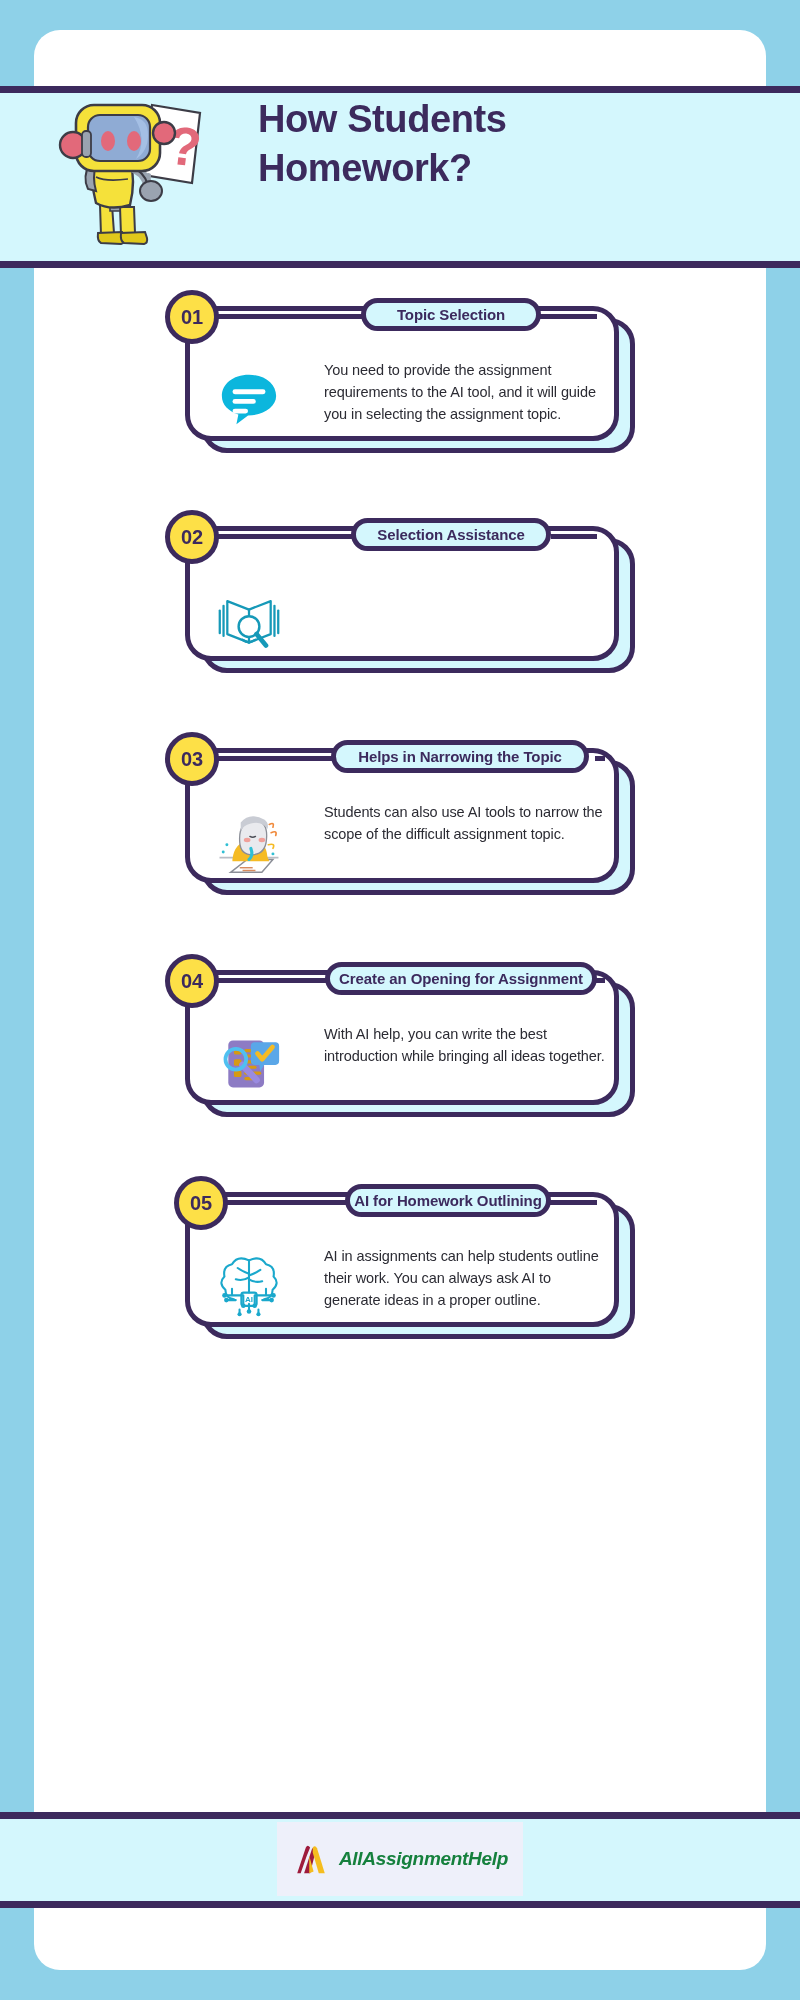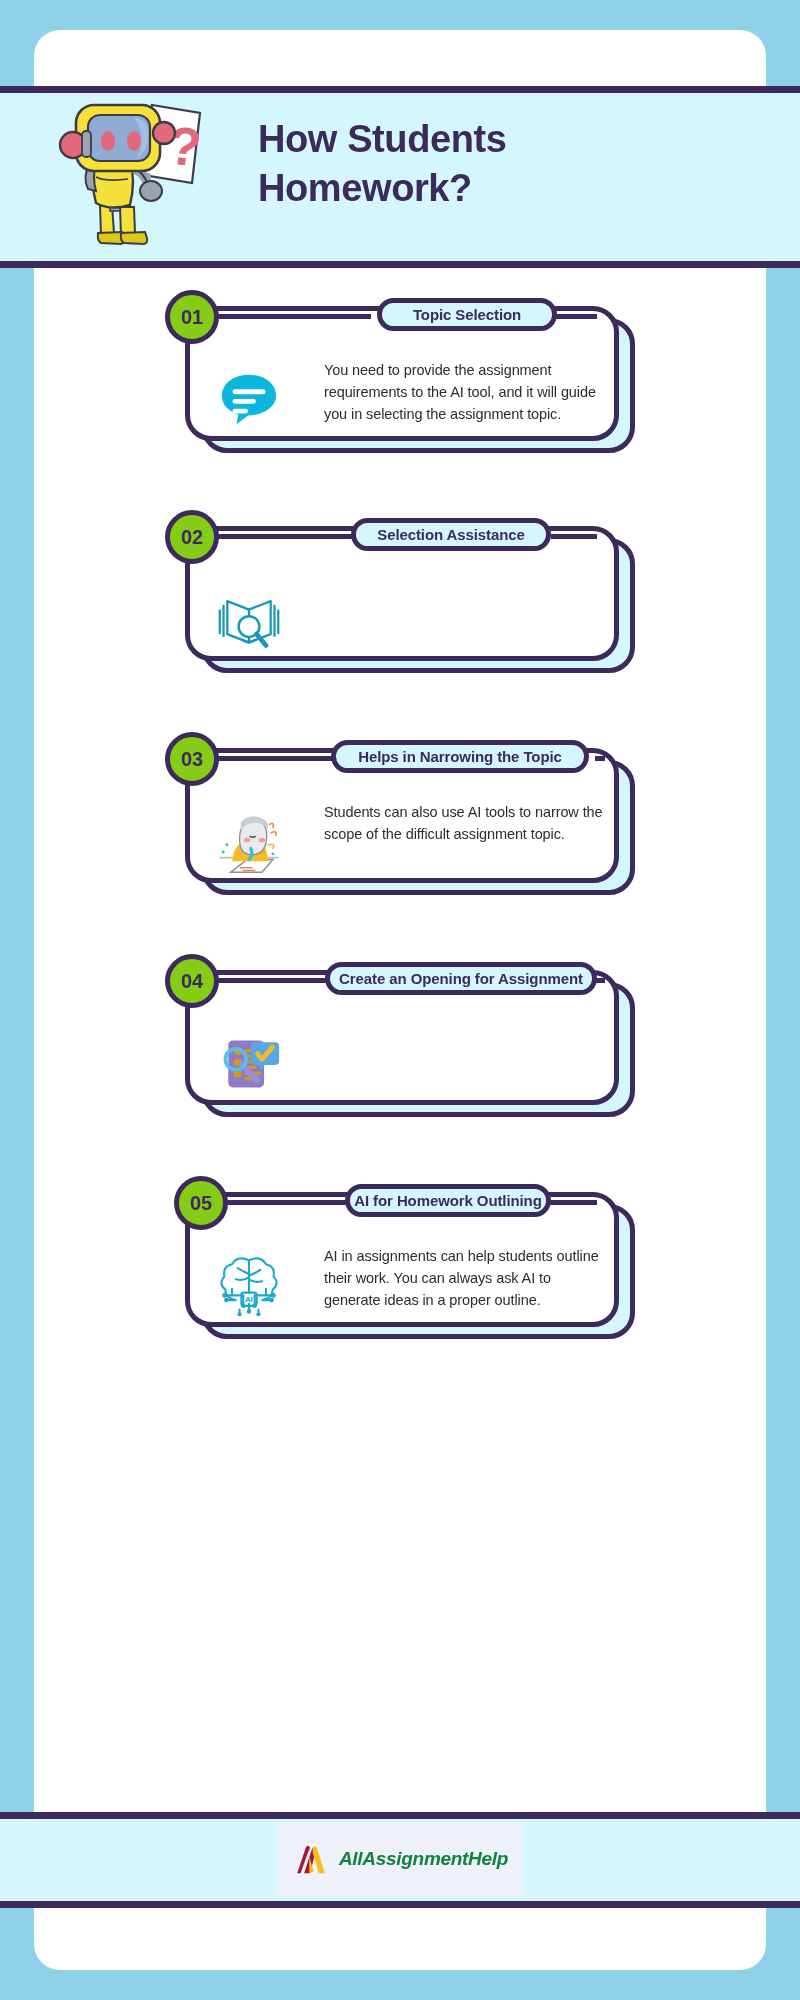--- a/index.html
+++ b/index.html
@@ -54,21 +54,21 @@
     position: absolute;
     left: 48px;
     top: -6px;
     width: 185px;
     height: 178px;
   }
 
   .title-block {
     position: absolute;
     left: 258px;
-    top: 22px;
+    top: 2px;
     width: 520px;
   }
 
   .title-line {
     font-size: 38px;
     font-weight: 800;
     color: #3c2a5d;
     letter-spacing: -0.4px;
     line-height: 1.28;
     font-family: "Liberation Sans", sans-serif;
@@ -115,21 +115,21 @@
   }
 
   
   .num-bubble {
     position: absolute;
     left: 0px;
     top: 0px;
     width: 54px;
     height: 54px;
     border-radius: 50%;
-    background: #84cc16;
+    background: #fde047;
     border: 5px solid #3c2a5d;
     display: flex;
     align-items: center;
     justify-content: center;
     font-size: 20px;
     font-weight: 800;
     color: #3c2a5d;
     z-index: 4;
   }
 
@@ -304,21 +304,21 @@
               <rect x="15" y="22" width="34" height="5" rx="2.5" fill="#ffffff"></rect>
               <rect x="15" y="32" width="24" height="5" rx="2.5" fill="#ffffff"></rect>
               <rect x="15" y="42" width="16" height="5" rx="2.5" fill="#ffffff"></rect>
             </svg>
           </div>
           <div class="desc">You need to provide the assignment requirements to the AI tool, and it will guide you in selecting the assignment topic.</div>
         </div>
       </div>
       <div class="connector" style="left:46px; width:160px;"></div>
       <div class="connector-r" style="left:374px; width:58px;"></div>
-      <div class="pill" style="left:212px; width:180px;">
+      <div class="pill" style="left:196px; width:180px;">
         <span>Topic Selection</span>
       </div>
       <div class="num-bubble" style="left:0px; top:0px;">
         <span>01</span>
       </div>
     </div>
 
     <div class="step">
       <div class="plate"></div>
       <div class="card">
@@ -413,20 +413,21 @@
                 <rect x="31" y="37" width="13" height="3.2" rx="1.6"></rect>
                 <rect x="31" y="43" width="18" height="3.6" rx="1.8"></rect>
                 <rect x="31" y="49" width="13" height="3.2" rx="1.6"></rect>
               </g>
               <path d="M42 12 h22 a4 4 0 0 1 4 4 v16 a4 4 0 0 1 -4 4 h-12 l-4 7 -1 -7 h-5 a4 4 0 0 1 -4 -4 v-16 a4 4 0 0 1 4 -4z" fill="#5aa7e8"></path>
               <path d="M45 24 l5 6 11 -13" fill="none" stroke="#f5bb24" stroke-width="5" stroke-linecap="round" stroke-linejoin="round"></path>
               <path d="M29 36 L44 52" stroke="#9a8be0" stroke-width="7" stroke-linecap="round"></path>
               <circle cx="22" cy="30" r="11" fill="none" stroke="#4fc0f0" stroke-width="4"></circle>
             </svg>
           </div>
+          <div class="desc">With AI help, you can write the best introduction while bringing all ideas together.</div>
         </div>
       </div>
       <div class="connector" style="left:46px; width:124px;"></div>
       <div class="connector-r" style="left:428px; width:12px;"></div>
       <div class="pill" style="left:160px; width:272px;">
         <span>Create an Opening for Assignment</span>
       </div>
       <div class="num-bubble" style="left:0px; top:0px;">
         <span>04</span>
       </div>

